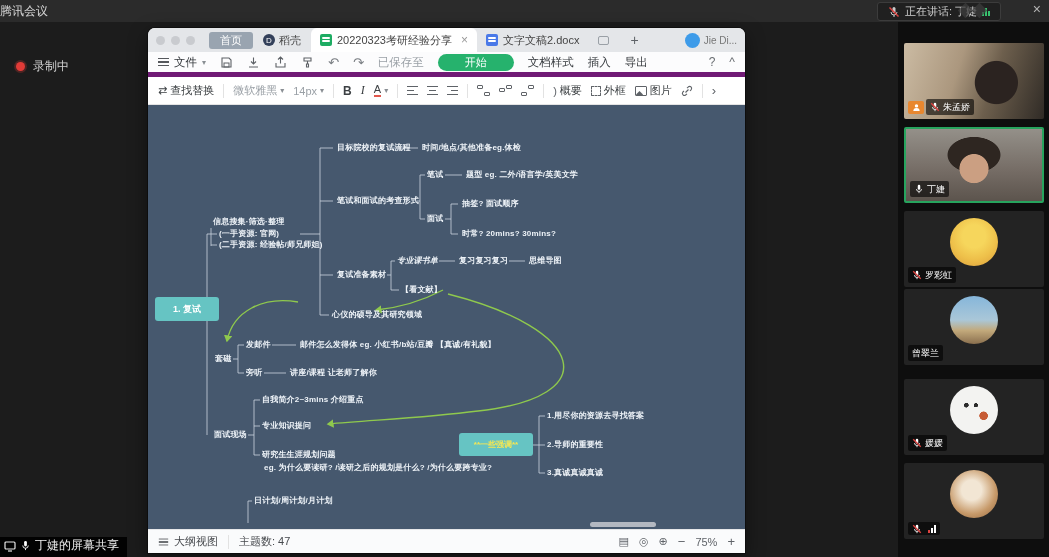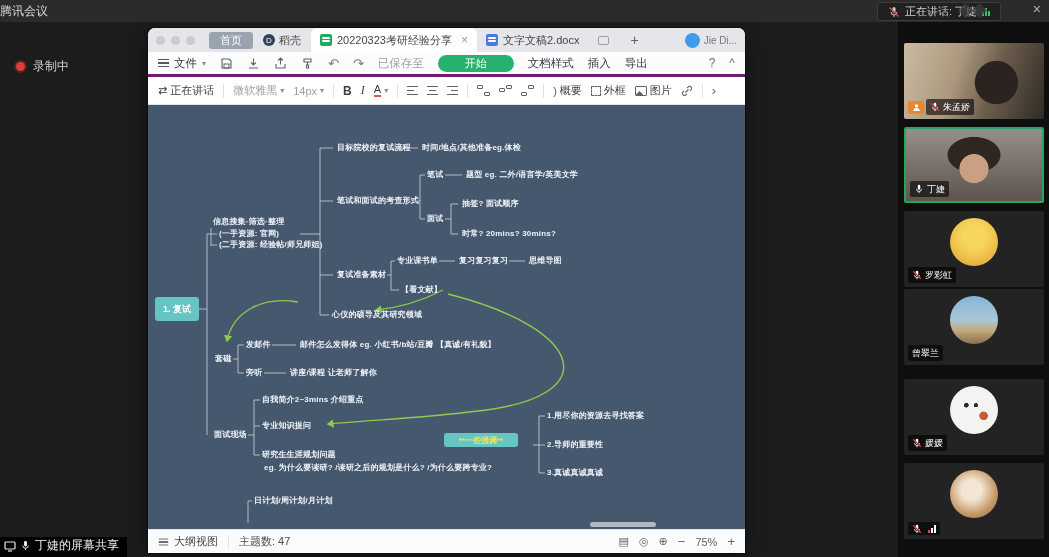--- a/index.html
+++ b/index.html
@@ -33,21 +33,21 @@
   .doc-ic i{position:absolute;left:2px;right:2px;height:1.5px;background:#fff;border-radius:1px;}
   .ic-green{background:#1eac63;}
   .ic-blue{background:#4a79e8;}
   .tab-x{color:#9a9a9a;font-size:12px;margin-left:4px;}
   .cmt{width:11px;height:9px;border:1px solid #9aa0a6;border-radius:2px;margin-left:14px;}
   #tab-plus{font-size:14px;color:#5f6368;margin-left:12px;}
   #acct{margin-left:auto;display:flex;align-items:center;gap:4px;color:#777;font-size:10px;padding-left:42px;}
   .avatar-dot{width:15px;height:15px;border-radius:50%;background:#3d9be9;}
 
   
-  #menubar{height:25px;background:#fcfcfd;border-bottom:3px solid #701a75;display:flex;align-items:center;gap:14px;padding:0 10px;font-size:11.5px;color:#35393d;}
+  #menubar{height:25px;background:#fcfcfd;border-bottom:5px solid #701a75;display:flex;align-items:center;gap:14px;padding:0 10px;font-size:11.5px;color:#35393d;}
   .burger{width:11px;height:8px;border-top:1.5px solid #55585c;border-bottom:1.5px solid #55585c;position:relative;}
   .burger:after{content:"";position:absolute;left:0;right:0;top:2.2px;height:1.5px;background:#55585c;}
   .caret{font-size:8px;color:#8a8f94;}
   .mico{color:#5d6166;display:flex;align-items:center;}
   .gray{color:#9aa0a6;}
   #start-pill{background:#26b26d;color:#fff;border-radius:9px;height:17px;padding:0 27px;display:flex;align-items:center;font-size:11px;}
   #menubar .right{margin-left:auto;display:flex;gap:14px;color:#6a6e72;font-size:12px;}
 
   
   #formatbar{height:28px;background:#fff;border-bottom:1px solid #e4e4e4;display:flex;align-items:center;gap:9px;padding:0 10px;font-size:11px;color:#3c4043;}
@@ -193,21 +193,21 @@
       <span>导出</span>
       <span class="right">
         <span>?</span>
         <span>^</span>
       </span>
     </div>
 
     <div id="formatbar">
       <span class="fb">
         <span>⇄</span>
-        <span>正在讲话</span>
+        <span>查找替换</span>
       </span>
       <span class="sep"></span>
       <span class="fb gray">
           <span>微软雅黑</span>
           <span class="caret">▾</span>
         </span>
       <span class="fb gray">
           <span>14px</span>
           <span class="caret">▾</span>
         </span>
@@ -287,35 +287,35 @@
                  M85,254 H90 M90,240 V268 M90,240 H96 M90,268 H96
                  M124,240 H148 M116,268 H138
                  M100,330 H106 M106,295 V350 M106,295 H112 M106,321 H112 M106,350 H112
                  M100,418 V396 H104
                  M385,340 H391 M391,311 V368 M391,311 H397 M391,340 H397 M391,368 H397" stroke="#cad4df" stroke-opacity="0.8" stroke-width="1" fill="none"></path>
         <path d="M295,185 C272,197 248,203 228,205" stroke="#8fc94d" stroke-width="1.4" fill="none" marker-end="url(#ah)"></path>
         <path d="M150,197 C115,191 85,206 79,236" stroke="#8fc94d" stroke-width="1.4" fill="none" marker-end="url(#ah)"></path>
         <path d="M300,189 C438,224 458,292 330,306 C276,313 222,315 180,319" stroke="#8fc94d" stroke-width="1.4" fill="none" marker-end="url(#ah)"></path>
       </svg>
 
-      <div class="mm-box" style="left:7px;top:192px;width:44px;height:24px;">1. 复试</div>
-      <div class="mm-box" id="emp-box" style="left:296px;top:328px;width:74px;height:14px;font-size:8px;">**一些强调**</div>
+      <div class="mm-box" style="left:7px;top:192px;width:64px;height:24px;">1. 复试</div>
+      <div class="mm-box" id="emp-box" style="left:311px;top:328px;width:74px;height:23px;font-size:8px;">**一些强调**</div>
 
       <div class="mm" style="left:65px;top:112px;">信息搜集·筛选·整理</div>
       <div class="mm" style="left:71px;top:124px;">(一手资源: 官网)</div>
       <div class="mm" style="left:71px;top:135px;">(二手资源: 经验帖/师兄师姐)</div>
       <div class="mm" style="left:189px;top:38px;">目标院校的复试流程</div>
       <div class="mm" style="left:274px;top:38px;">时间/地点/其他准备eg.体检</div>
       <div class="mm" style="left:279px;top:65px;">笔试</div>
       <div class="mm" style="left:318px;top:65px;">题型 eg. 二外/语言学/英美文学</div>
       <div class="mm" style="left:189px;top:91px;">笔试和面试的考查形式</div>
       <div class="mm" style="left:314px;top:94px;">抽签? 面试顺序</div>
       <div class="mm" style="left:279px;top:109px;">面试</div>
       <div class="mm" style="left:314px;top:124px;">时常? 20mins? 30mins?</div>
-      <div class="mm" style="left:249px;top:151px;">专业课书单</div>
+      <div class="mm" style="left:249px;top:151px;font-style:italic;">专业课书单</div>
       <div class="mm" style="left:311px;top:151px;">复习复习复习</div>
       <div class="mm" style="left:381px;top:151px;">思维导图</div>
       <div class="mm" style="left:189px;top:165px;">复试准备素材</div>
       <div class="mm" style="left:253px;top:180px;">【看文献】</div>
       <div class="mm" style="left:184px;top:205px;">心仪的硕导及其研究领域</div>
       <div class="mm" style="left:98px;top:235px;">发邮件</div>
       <div class="mm" style="left:152px;top:235px;">邮件怎么发得体 eg. 小红书/b站/豆瓣 【真诚/有礼貌】</div>
       <div class="mm" style="left:67px;top:249px;">套磁</div>
       <div class="mm" style="left:98px;top:263px;">旁听</div>
       <div class="mm" style="left:142px;top:263px;">讲座/课程 让老师了解你</div>

